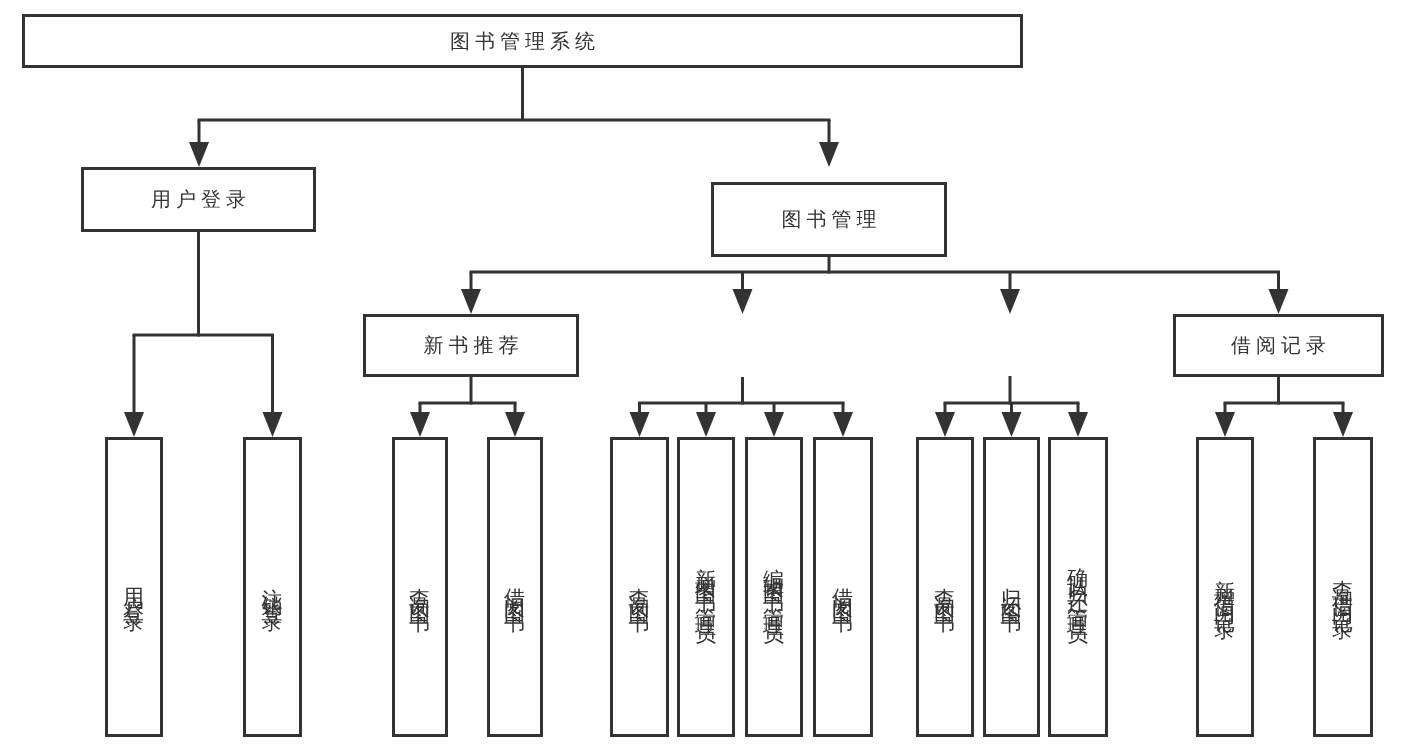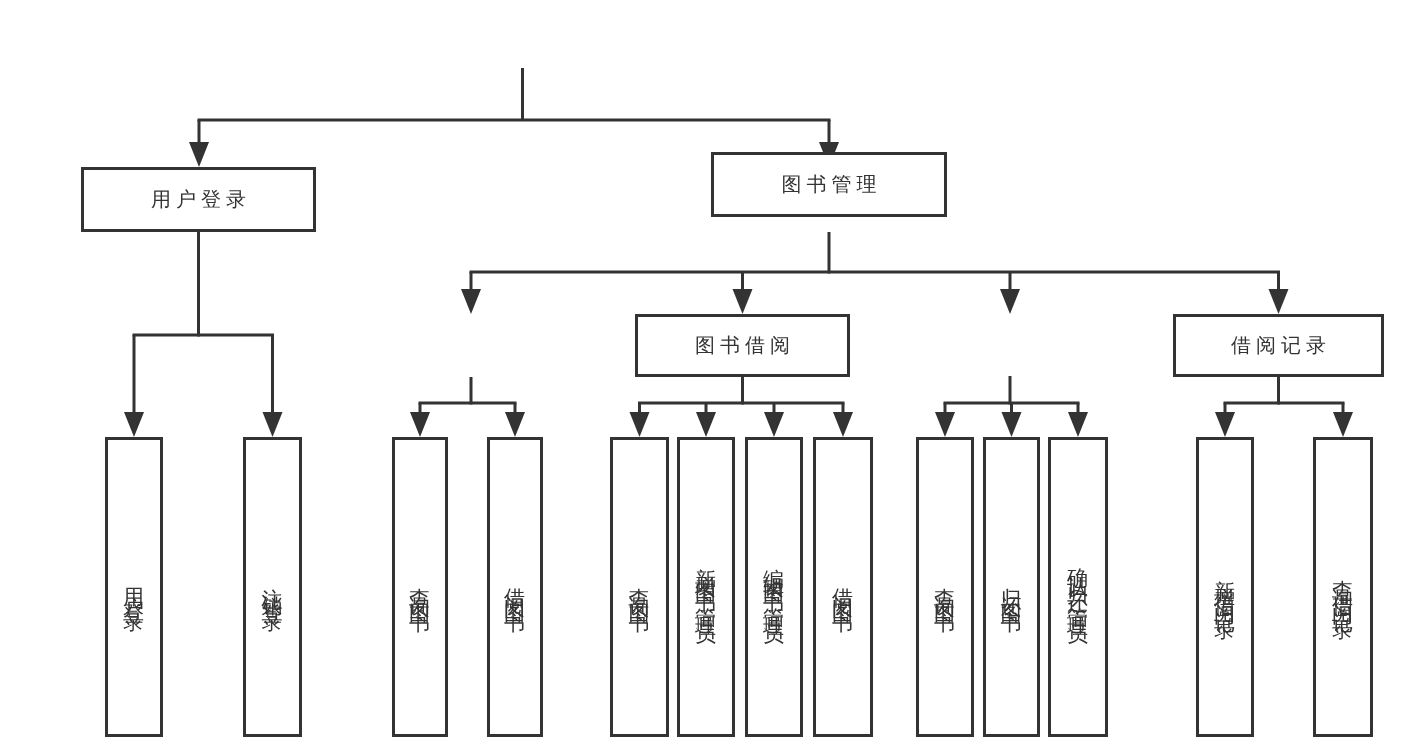--- a/index.html
+++ b/index.html
@@ -130,30 +130,33 @@
     <g>
       <line x1="1278.5" y1="376" x2="1278.5" y2="404.5"></line>
       <line x1="1223.5" y1="403" x2="1344.5" y2="403"></line>
       <line x1="1225" y1="403" x2="1225" y2="414"></line>
       <polygon points="1215,412 1235,412 1225,437"></polygon>
       <line x1="1343" y1="403" x2="1343" y2="414"></line>
       <polygon points="1333,412 1353,412 1343,437"></polygon>
     </g>
   </svg>
 
+  <div class="box hbox" style="left:22px;top:14px;width:1001px;height:54px">
+    <span>图书管理系统</span>
+  </div>
 
   <div class="box hbox" style="left:81px;top:167px;width:235px;height:65px">
     <span>用户登录</span>
   </div>
-  <div class="box hbox" style="left:711px;top:152px;width:236px;height:65px">
+  <div class="box hbox" style="left:711px;top:182px;width:236px;height:75px">
     <span>图书管理</span>
   </div>
 
-  <div class="box hbox" style="left:635px;top:314px;width:215px;height:63px">
-    <span>图书借阅</span>
+  <div class="box hbox" style="left:363px;top:314px;width:216px;height:63px">
+    <span>新书推荐</span>
   </div>
   <div class="box hbox" style="left:1173px;top:314px;width:211px;height:63px">
     <span>借阅记录</span>
   </div>
 
   <div class="box" style="left:105px;top:437px;width:58px;height:300px">
     <span class="vtext">用户登录</span>
   </div>
   <div class="box" style="left:243px;top:437px;width:59px;height:300px">
     <span class="vtext">注销登录</span>

